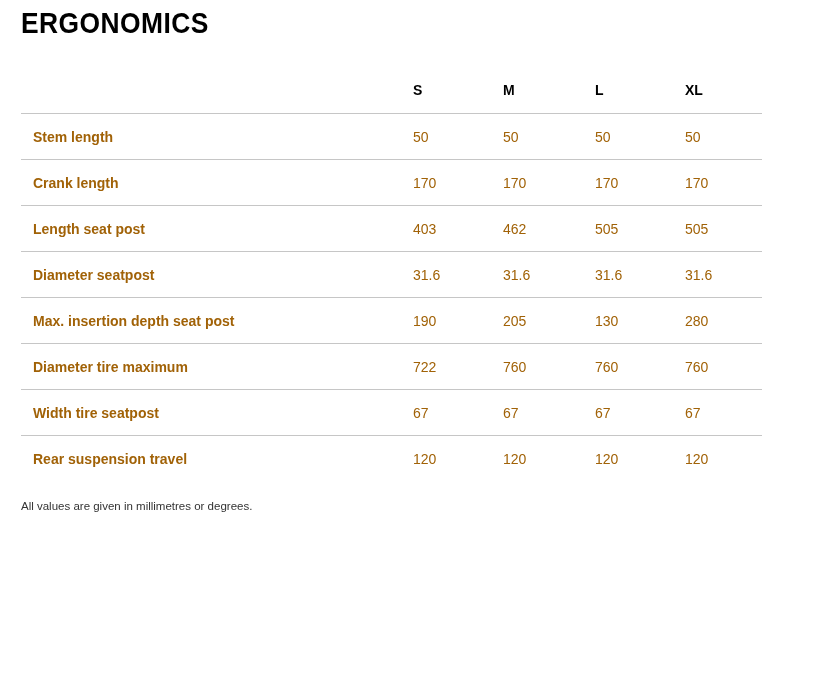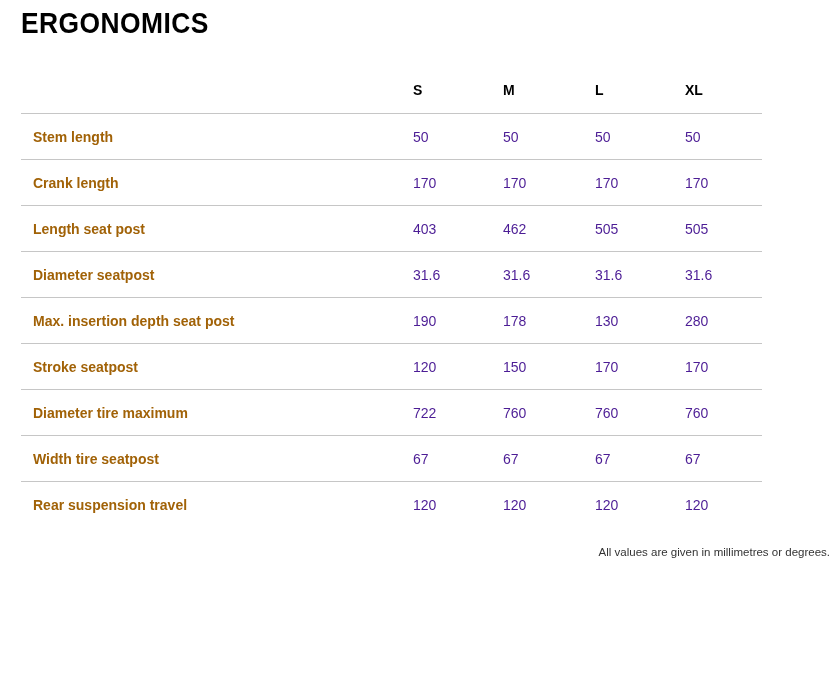--- a/index.html
+++ b/index.html
@@ -6,21 +6,21 @@
   html, body {
     margin: 0;
     padding: 0;
     background: #ffffff;
     font-family: "Liberation Sans", sans-serif;
   }
   .page {
     width: 830px;
     height: 679px;
     background: #ffffff;
-    padding: 6px 0 0 21px;
+    padding: 6px 12px 0 21px;
     overflow: hidden;
     border-radius: 19px;
   }
   .page-title {
     margin: 0;
     font-size: 30px;
     font-weight: bold;
     color: #000000;
     letter-spacing: 0.5px;
     line-height: 1.15;
@@ -53,31 +53,30 @@
     font-weight: bold;
     color: #000000;
   }
   .spec-table td.label-cell {
     font-weight: bold;
     color: #a16207;
     padding-left: 12px;
   }
   .spec-table td.value-cell {
     font-weight: normal;
-    color: #4c1d95;
+    color: #a16207;
   }
   .spec-table tbody tr:last-child td {
     border-bottom: none;
   }
   .footnote {
     margin: 18px 0 0 0;
     font-size: 11.5px;
     color: #333333;
     line-height: 1.2;
-    text-align: right;
   }
 </style>
 </head>
 <body>
 
 <div class="page">
 
   <h1 class="page-title">ERGONOMICS</h1>
 
   <table class="spec-table">
@@ -122,30 +121,23 @@
         <tr>
           <td class="label-cell">Diameter seatpost</td>
           <td class="value-cell">31.6</td>
           <td class="value-cell">31.6</td>
           <td class="value-cell">31.6</td>
           <td class="value-cell">31.6</td>
         </tr>
         <tr>
           <td class="label-cell">Max. insertion depth seat post</td>
           <td class="value-cell">190</td>
-          <td class="value-cell">178</td>
+          <td class="value-cell">205</td>
           <td class="value-cell">130</td>
           <td class="value-cell">280</td>
-        </tr>
-        <tr>
-          <td class="label-cell">Stroke seatpost</td>
-          <td class="value-cell">120</td>
-          <td class="value-cell">150</td>
-          <td class="value-cell">170</td>
-          <td class="value-cell">170</td>
         </tr>
         <tr>
           <td class="label-cell">Diameter tire maximum</td>
           <td class="value-cell">722</td>
           <td class="value-cell">760</td>
           <td class="value-cell">760</td>
           <td class="value-cell">760</td>
         </tr>
         <tr>
           <td class="label-cell">Width tire seatpost</td>

